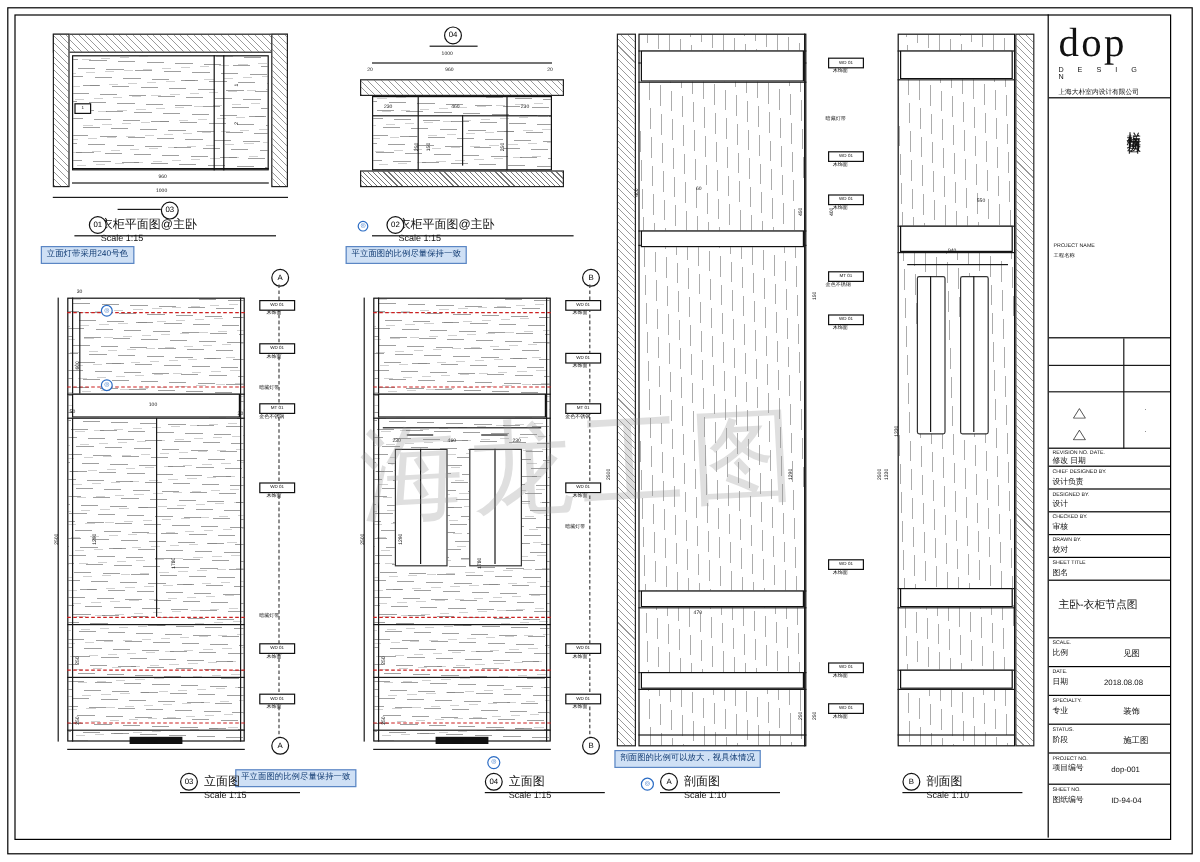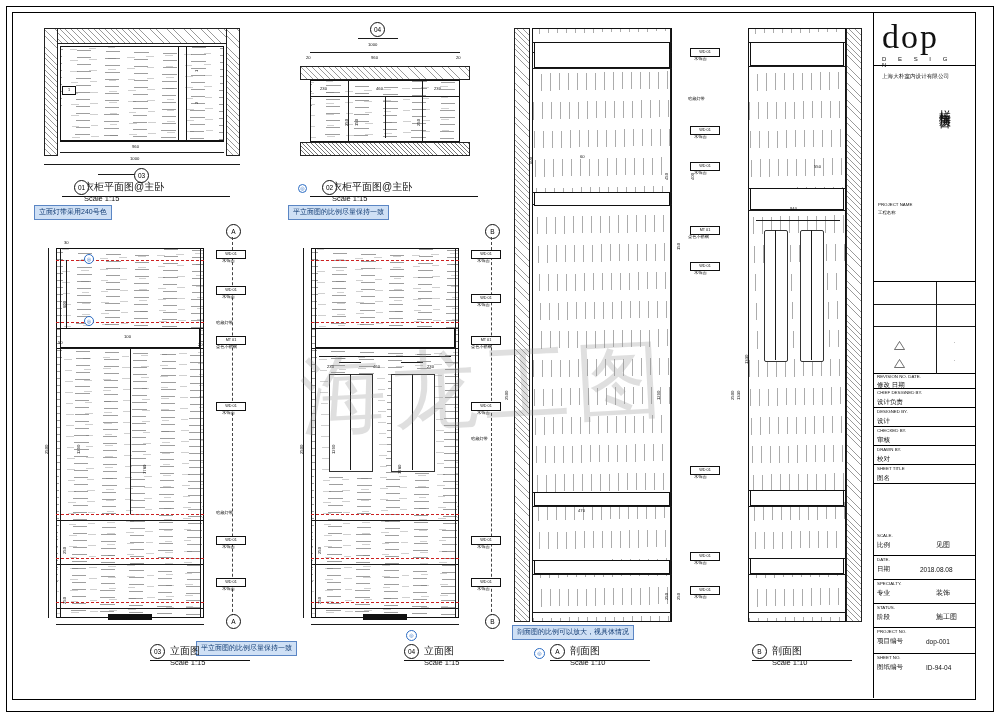--- a/index.html
+++ b/index.html
@@ -372,21 +372,21 @@
     <div class="bub" style="left:0px;top:0px;">B</div>
     <div class="t1" style="margin-left:20px;text-align:left;">剖面图</div>
     <div class="t2" style="margin-left:20px;text-align:left;">Scale 1:10</div>
   </div>
   <div class="ttl-rule" style="left:752px;top:660px;width:100px;"></div>
 
   <div class="wm">海龙工图</div>
 
   <div id="tblock">
 
-    <div class="row" style="top:0;height:54px;">
+    <div class="row" style="top:0;height:70px;">
       <div class="logo-box">
         <div class="logo-d">dop</div>
         <div class="logo-sub">D E S I G N</div>
         <div class="logo-cn">上海大朴室内设计有限公司</div>
       </div>
     </div>
 
     <div class="row" style="top:70px;height:200px;">
       <div style="position:absolute;left:4px;top:120px;" class="tb-lab">PROJECT NAME</div>
       <div style="position:absolute;left:4px;top:128px;" class="tb-lab">工程名称</div>
@@ -436,20 +436,23 @@
     <div class="row" style="top:434px;height:19px;">
       <div class="tb-lab" style="position:absolute;left:3px;top:1px;">DRAWN BY.</div>
       <div class="tb-lab2" style="position:absolute;left:3px;top:8px;">校对</div>
     </div>
 
     <div class="row" style="top:453px;height:19px;">
       <div class="tb-lab" style="position:absolute;left:3px;top:1px;">SHEET TITLE</div>
       <div class="tb-lab2" style="position:absolute;left:3px;top:8px;">图名</div>
     </div>
 
+    <div class="row" style="top:472px;height:48px;">
+      <div class="tb-val" style="position:absolute;left:8px;top:14px;font-size:9px;">主卧-衣柜节点图</div>
+    </div>
 
     <div class="row" style="top:520px;height:24px;">
       <div class="tb-lab" style="position:absolute;left:3px;top:1px;">SCALE.</div>
       <div class="tb-lab2" style="position:absolute;left:3px;top:8px;">比例</div>
       <div class="tb-val" style="position:absolute;left:62px;top:8px;">见图</div>
     </div>
 
     <div class="row" style="top:544px;height:24px;">
       <div class="tb-lab" style="position:absolute;left:3px;top:1px;">DATE.</div>
       <div class="tb-lab2" style="position:absolute;left:3px;top:8px;">日期</div>

